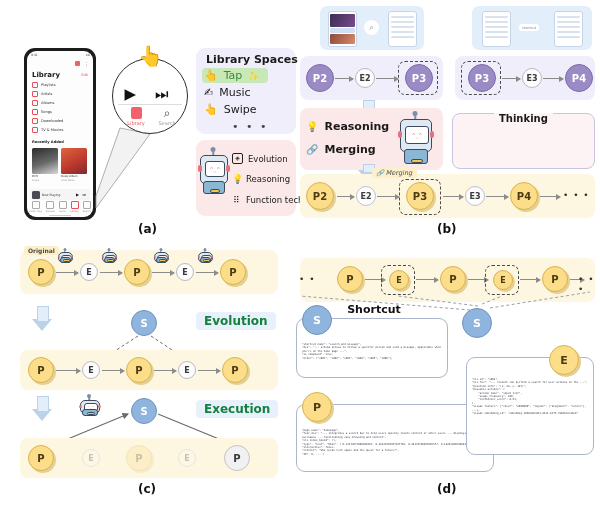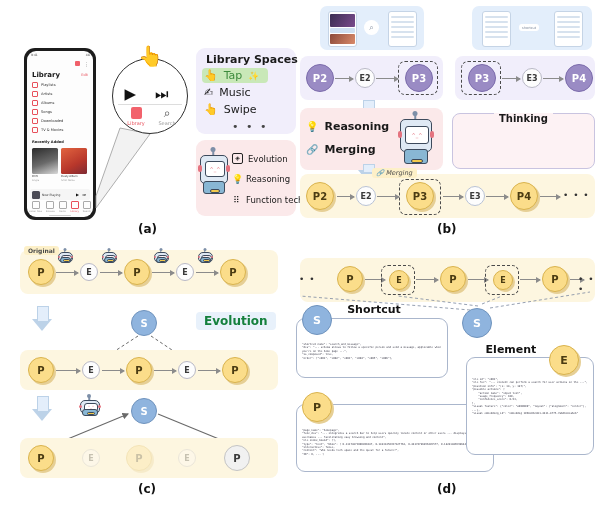--- a/index.html
+++ b/index.html
@@ -490,20 +490,21 @@
   <div class="node ny" style="left:126px;top:357px;width:26px;height:26px;font-size:10px;">P</div>
   <div class="arrow" style="left:154px;top:370px;width:22px;"></div>
   <div class="node ne" style="left:178px;top:361px;width:18px;height:18px;font-size:8px;">E</div>
   <div class="arrow" style="left:198px;top:370px;width:22px;"></div>
   <div class="node ny" style="left:222px;top:357px;width:26px;height:26px;font-size:10px;">P</div>
 
   <div class="fatArrow" style="left:32px;top:396px;">
     <div class="tipb"></div>
       <div class="stem"></div>
   </div>
+  <div class="cLblBox" style="left:196px;top:400px;">Execution</div>
   <div class="robotS" style="left:80px;top:396px;width:18px;height:20px;">
     <div class="robot" style="left:0;top:0;width:18px;height:20px;">
       <div class="antb" style="width:4px;height:4px;top:-2px"></div>
         <div class="ant" style="height:4px"></div>
       <div class="head" style="top:4px">
           <div class="scr" style="font-size:3px">^_^</div>
           <div class="ear earL"></div>
           <div class="ear earR"></div>
         </div>
       <div class="body">
@@ -572,24 +573,20 @@
     <div class="jsonTxt" style="left:5px;top:24px;width:188px;">"page_name": "homepage",
 "func_des": "... integrates a search bar to help users quickly locate content or other users ... displays user avatars, usernames ... facilitating easy browsing and content",
 "ele_index_bound": [],
 "type": "text", "bbox": [ 0.11174873000891087, 0.18231456397127763, 0.44174786296385577, 0.18221886598644448],
 "interactive": false,
 "content": "Who needs tech space and the quest for a future?",
 "ID": 0, ... ]</div>
   </div>
 
   <div class="node ny" style="left:549px;top:345px;width:30px;height:30px;font-size:11px;z-index:3;">E</div>
-  <div class="dLabel" style="left:476px;top:343px;width:70px;">
-    <span>Element</span><br>
-    <span>Content</span>
-  </div>
   <div class="jsonBox" style="left:466px;top:357px;width:128px;height:98px;">
     <div class="jsonTxt" style="left:5px;top:20px;width:118px;">"ele_id": "e001",
 "ele_fuc": "... element can perform a search for user actions in the ...",
 "position_info": "(x: 18, y: 187)",
 "possible_actions": [
     "action_name": "input_text",
     "usage_frequency": 100,
     "confidence_score": 0.93,
 ],
 "visual_feature": {"color": "#000000", "layout": {"alignment": "center"}, ...},

